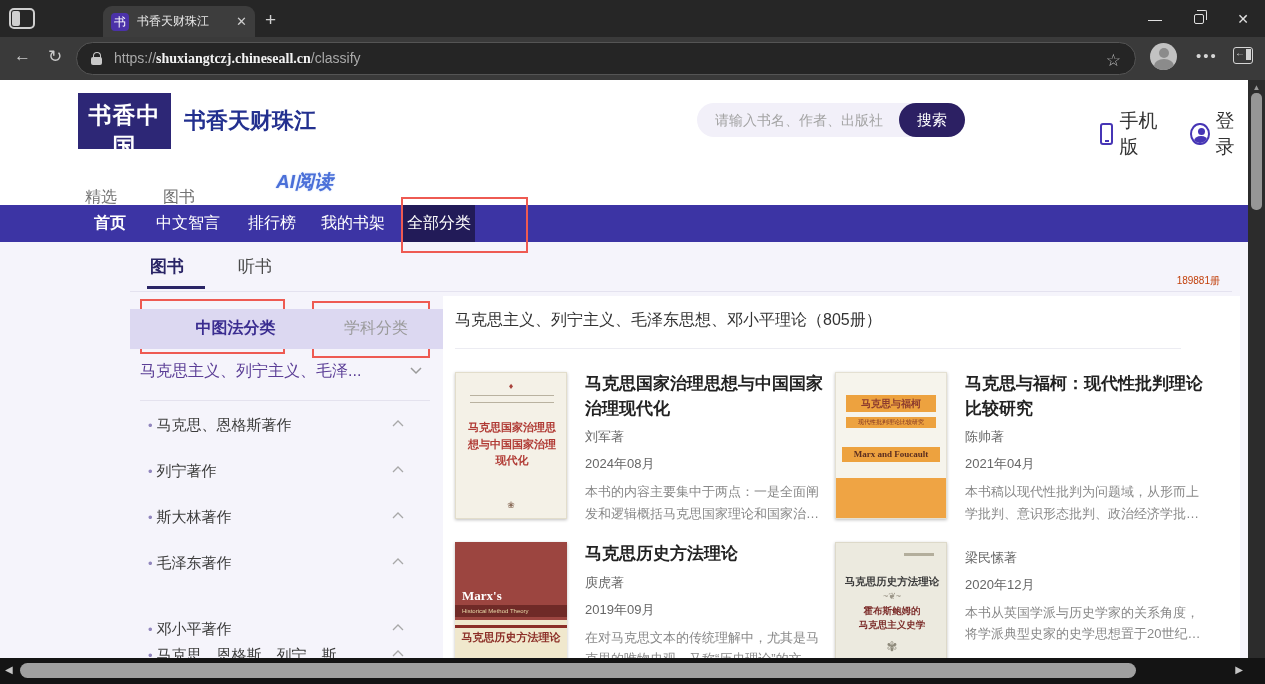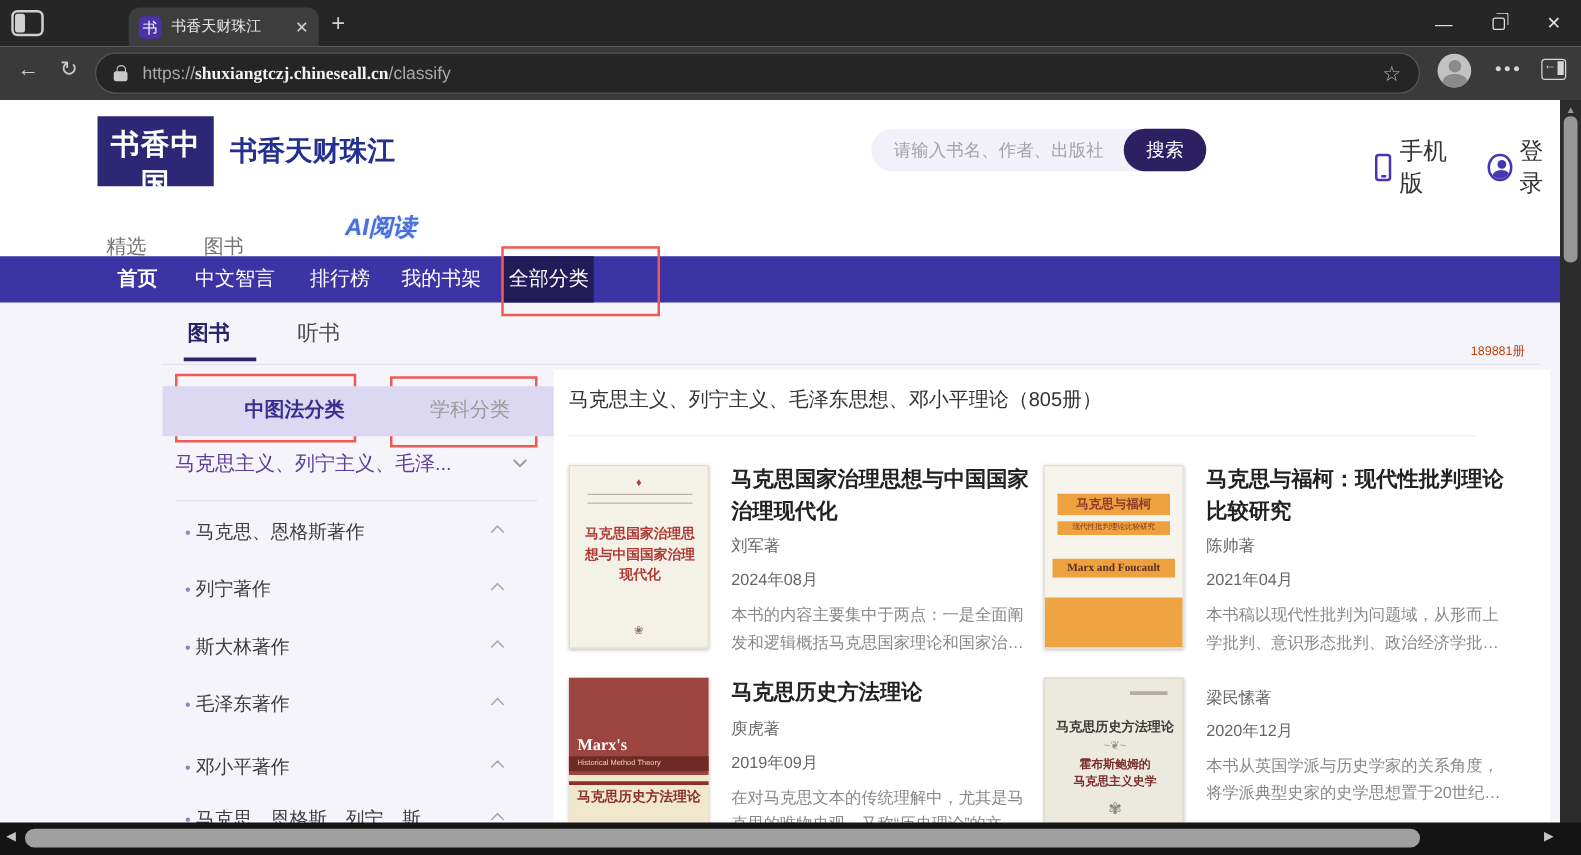--- a/index.html
+++ b/index.html
@@ -250,21 +250,21 @@
         </span>
     </div>
     <div class="side-item" style="top:474px;">
       <span class="bullet">•</span><span>毛泽东著作</span>
       <span class="chev">
           <svg width="12" height="8" viewBox="0 0 12 8">
             <polyline points="1,7 6,2 11,7" fill="none" stroke="#a8a8a8" stroke-width="1.3"></polyline>
           </svg>
         </span>
     </div>
-    <div class="side-item" style="top:524px;">
+    <div class="side-item" style="top:540px;">
       <span class="bullet">•</span><span>邓小平著作</span>
       <span class="chev">
           <svg width="12" height="8" viewBox="0 0 12 8">
             <polyline points="1,7 6,2 11,7" fill="none" stroke="#a8a8a8" stroke-width="1.3"></polyline>
           </svg>
         </span>
     </div>
     <div class="side-item" style="top:566px;">
       <span class="bullet">•</span><span>马克思、恩格斯、列宁、斯...</span>
       <span class="chev">

